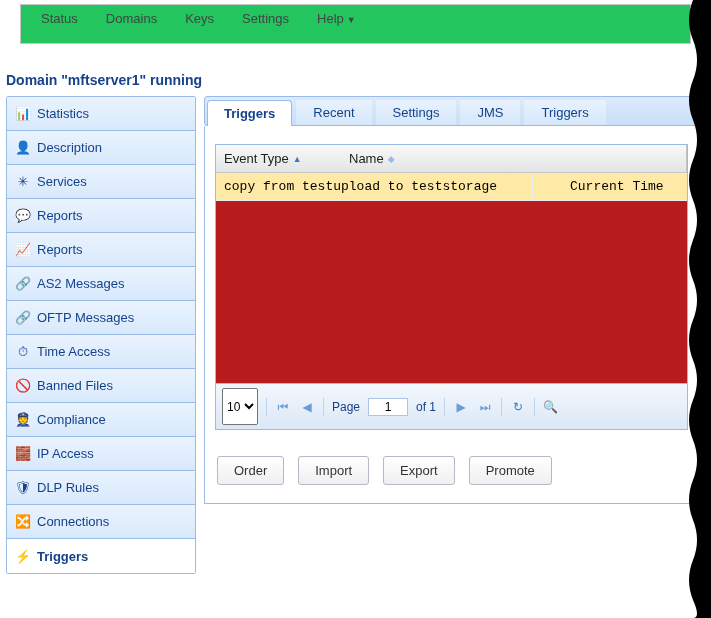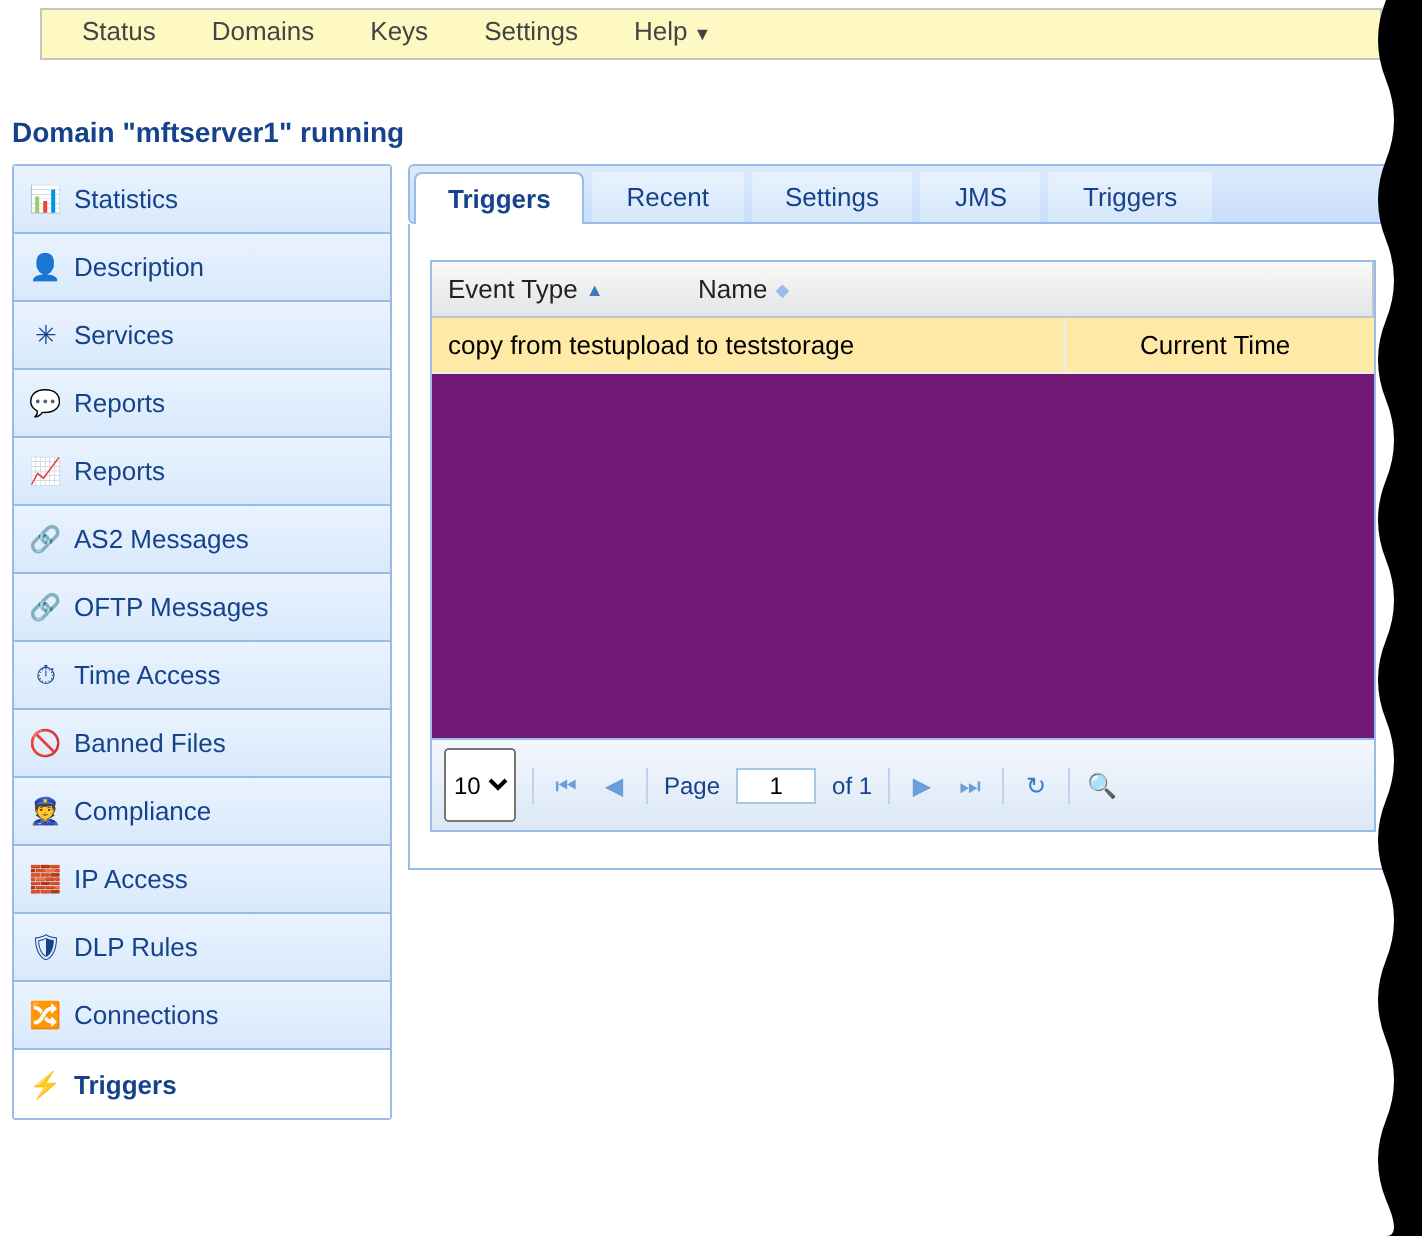--- a/index.html
+++ b/index.html
@@ -8,24 +8,24 @@
     font-family: Arial, Helvetica, sans-serif;
     font-size: 13px;
     color: #333;
     background: #fff;
   }
   .app { width: 711px; height: 618px; position: relative; overflow: hidden; }
 
   .topmenu {
     margin: 4px 20px 0 20px;
     border: 1px solid #c5c5c5;
-    background: #fef9c3;
-    height: 26px;
-    display: flex;
-    align-items: flex-end;
+    background: #22c55e;
+    height: 40px;
+    display: flex;
+    align-items: flex-start;
     padding: 0 6px;
   }
   .topmenu .item {
     padding: 6px 14px;
     color: #444;
     cursor: pointer;
   }
   .topmenu .chev { font-size: 9px; margin-left: 3px; }
 
   .page-title {
@@ -117,21 +117,21 @@
     padding: 6px 8px;
     border-right: 1px solid #c5c5c5;
     color: #222;
     display: flex; align-items: center; gap: 4px;
   }
   .gh.name { flex: 1; }
   .gh.etype { width: 125px; border-right: none; }
   .sort { font-size: 9px; color: #99bbe8; }
   .sort.asc { color: #3e7abf; }
 
-  .grid-body { height: 210px; background: #701a75; }
+  .grid-body { height: 210px; background: #b91c1c; font-family: Liberation Mono, monospace; }
   .row {
     display: flex;
     border-bottom: 1px solid #ededed;
     background: #ffe9a6;
   }
   .cell {
     padding: 6px 8px;
     border-right: 1px solid #ededed;
     color: #000;
   }
@@ -302,20 +302,26 @@
             <span class="sep"></span>
             <span class="pbtn">▶</span>
             <span class="pbtn">⏭</span>
             <span class="sep"></span>
             <span class="pbtn" style="color:#3e7abf">↻</span>
             <span class="sep"></span>
             <span class="pbtn">🔍</span>
           </div>
         </div>
 
+        <div class="actions" id="actions">
+            <button class="btn">Order</button>
+            <button class="btn">Import</button>
+            <button class="btn">Export</button>
+            <button class="btn">Promote</button>
+          </div>
 
       </div>
     </div>
   </div>
 
   <svg class="wavy" viewBox="0 0 26 618" preserveAspectRatio="none">
     <path d="M26,0 L8,0 Q0,20 8,40 Q16,60 8,80 Q0,100 8,120 Q16,140 8,160 Q0,180 8,200 Q16,220 8,240 Q0,260 8,280 Q16,300 8,320 Q0,340 8,360 Q16,380 8,400 Q0,420 8,440 Q16,460 8,480 Q0,500 8,520 Q16,540 8,560 Q0,580 8,600 Q16,618 8,618 L26,618 Z" fill="#000"></path>
   </svg>
 </div>
 

